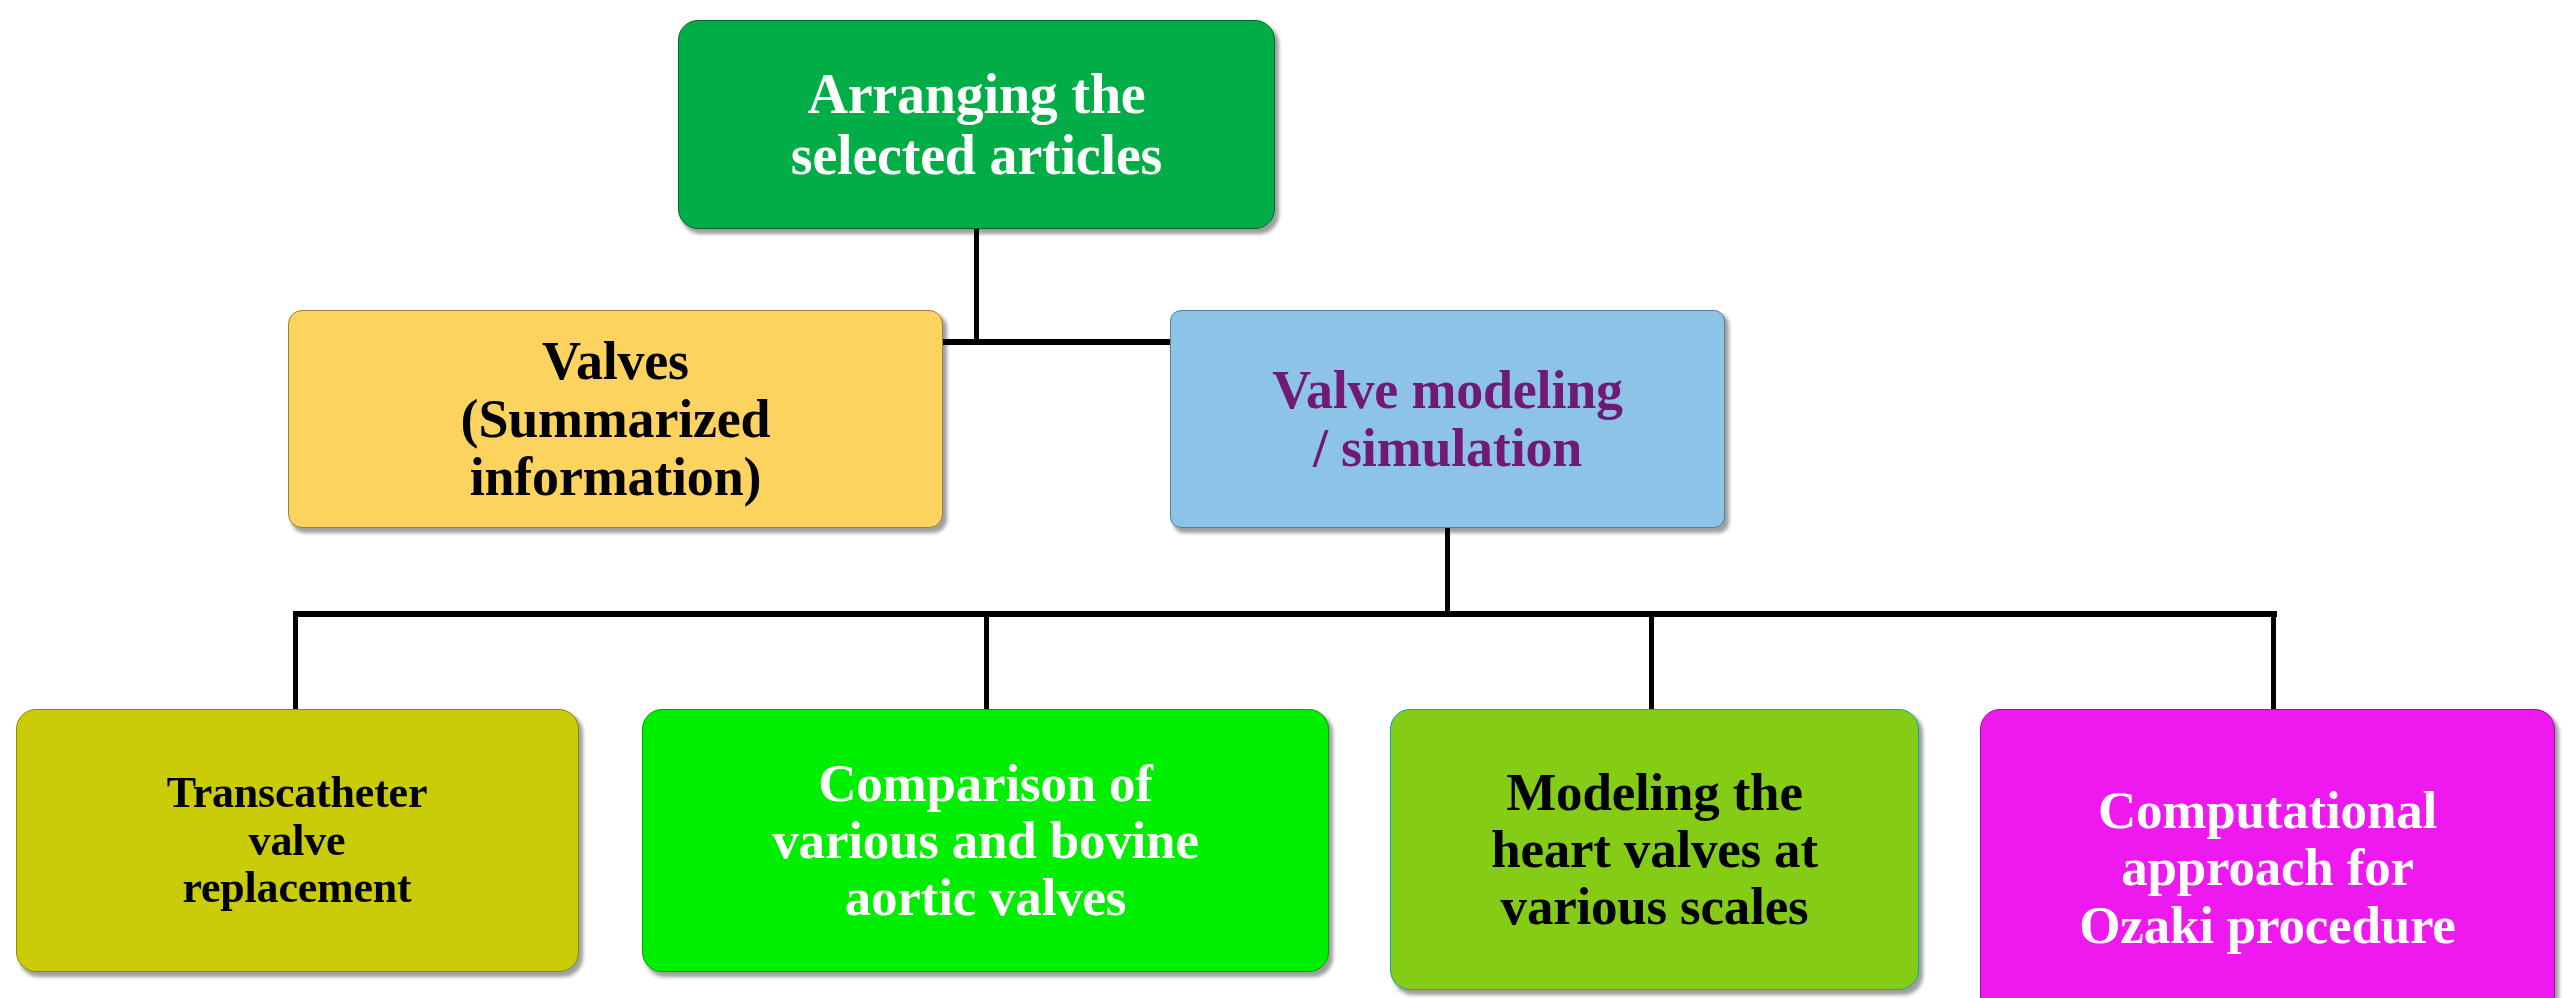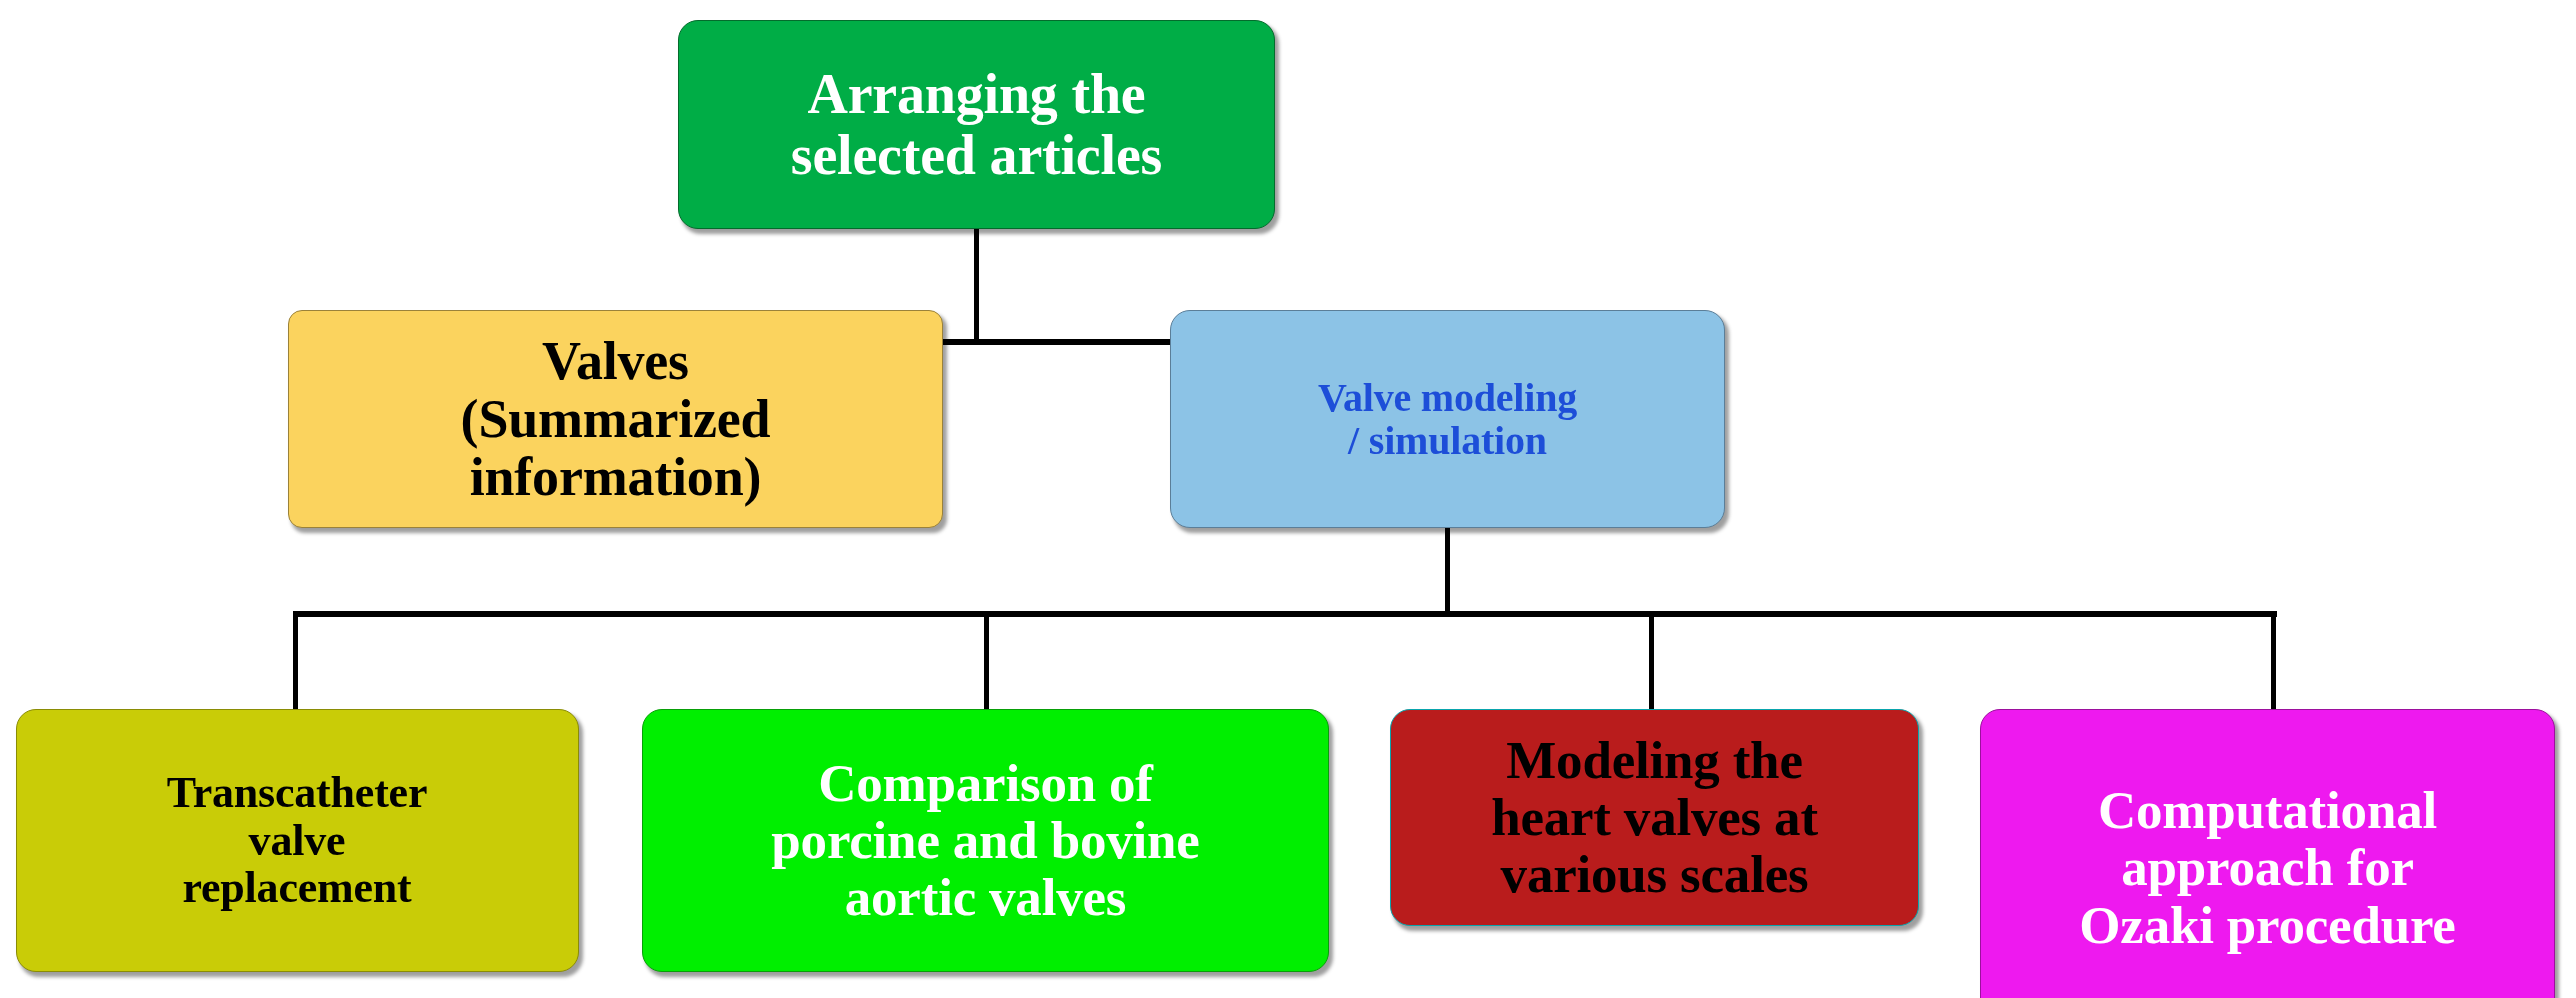--- a/index.html
+++ b/index.html
@@ -67,23 +67,24 @@
     background: #fbd35e;
     color: #000000;
     font-size: 54px;
     border-color: #9b8239;
     border-radius: 14px;
   }
   #node-modeling {
     left: 1170px; top: 310px;
     width: 555px; height: 218px;
     background: #8cc3e6;
-    color: #1d4ed8;
-    font-size: 40px;
+    color: #701a75;
+    font-size: 54px;
     border-color: #5b7e98;
+    border-radius: 11px;
   }
 
   
   #node-tavr {
     left: 15.5px;   top: 709px;
     width: 563px; height: 263px;
     background: #c9cc07;
     color: #000000;
     font-size: 44px;
     border-color: #8a8c05;
@@ -91,22 +92,22 @@
   #node-porcine {
     left: 642px;  top: 709px;
     width: 687px; height: 263px;
     background: #00ef00;
     color: #ffffff;
     font-size: 53px;
     border-color: #089f08;
   }
   #node-scales {
     left: 1390px; top: 709px;
-    width: 529px; height: 217px;
-    background: #b91c1c;
+    width: 529px; height: 281px;
+    background: #84cc16;
     color: #000000;
     font-size: 53px;
     border-color: #0aa5ad;
   }
   #node-ozaki {
     left: 1980px; top: 709px;
     width: 575px; height: 318px;
     background: #ee19ef;
     color: #ffffff;
     font-size: 53px;
@@ -147,21 +148,21 @@
   </div>
 
   <div class="node" id="node-tavr">
     <span class="txt">Transcatheter
 valve
 replacement</span>
   </div>
 
   <div class="node" id="node-porcine">
     <span class="txt">Comparison of
-porcine and bovine
+various and bovine
 aortic valves</span>
   </div>
 
   <div class="node" id="node-scales">
     <span class="txt">Modeling the
 heart valves at
 various scales</span>
   </div>
 
   <div class="node" id="node-ozaki">

